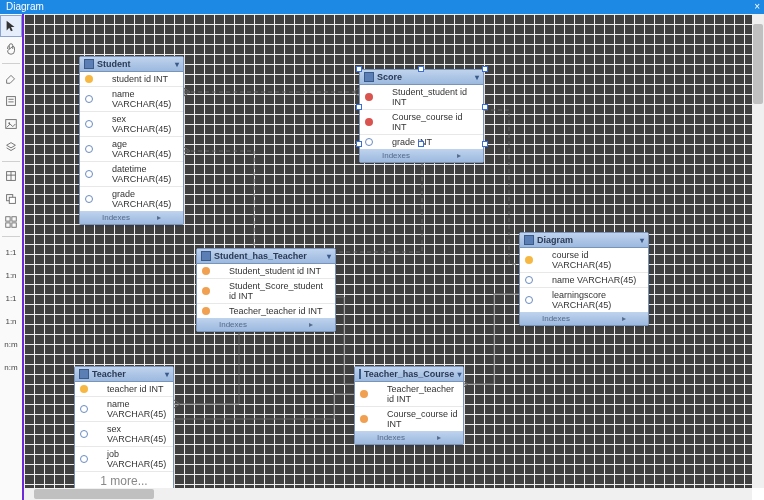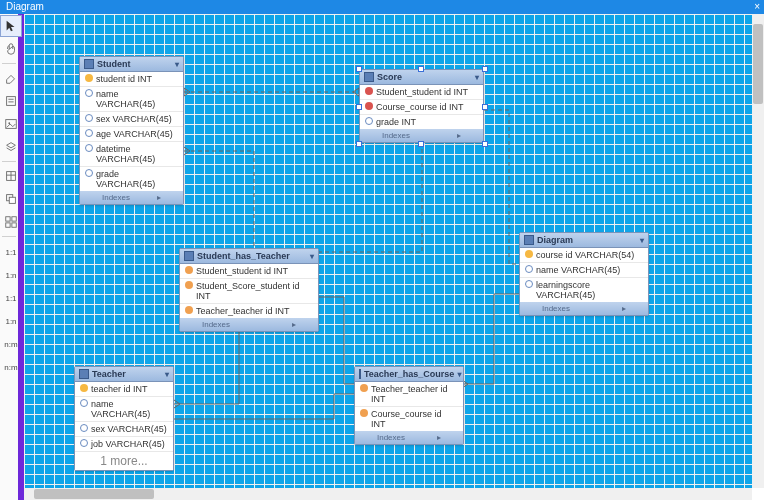--- a/index.html
+++ b/index.html
@@ -1,36 +1,36 @@
 <!DOCTYPE html>
 <html><head>
 <meta charset="utf-8">
 <style>
 * { box-sizing: border-box; margin: 0; padding: 0; }
 body { font-family: Arial, sans-serif; font-size: 10px; background: #fff; width: 764px; height: 500px; overflow: hidden; position: relative; }
 
 .titlebar { background: #1e88e5; color: #fff; height: 14px; line-height: 14px; padding-left: 6px; font-size: 10px; }
 .titlebar .close { position: absolute; right: 4px; top: 0; font-size: 10px; }
 
-.toolbar-left { position: absolute; left: 0; top: 14px; width: 24px; height: 486px; background: #fafafa; border-right: 6px solid #6d28d9; }
+.toolbar-left { position: absolute; left: 0; top: 14px; width: 24px; height: 486px; background: #fafafa; border-right: 2px solid #6d28d9; }
 .toolbar-left .tool { width: 22px; height: 22px; margin: 1px auto; display: flex; align-items: center; justify-content: center; cursor: pointer; font-size: 11px; color: #555; }
 .toolbar-left .tool.selected { border: 1px solid #8aa3d4; background: #e6eefc; }
 .toolbar-left .tool svg { width: 14px; height: 14px; }
 .toolbar-left .sep { height: 1px; background: #d0d0d0; margin: 3px 2px; }
 .toolbar-left .rel-label { font-size: 8px; text-align: center; color: #444; margin-top: 2px; }
 
-.canvas-wrap { position: absolute; left: 24px; top: 14px; right: 12px; bottom: 12px; overflow: hidden; background: #0ea5e9; }
+.canvas-wrap { position: absolute; left: 24px; top: 14px; right: 12px; bottom: 12px; overflow: hidden; background: #404040; }
 .canvas { position: relative; width: 100%; height: 100%; background-image: linear-gradient(#f0f0f0 1px, transparent 1px), linear-gradient(90deg, #f0f0f0 1px, transparent 1px), linear-gradient(#e6e6e6 1px, transparent 1px), linear-gradient(90deg, #e6e6e6 1px, transparent 1px); background-size: 10px 10px, 10px 10px, 80px 80px, 80px 80px; }
 
 .entity { position: absolute; background: #fff; border: 1px solid #7a93b8; border-radius: 2px; box-shadow: 0 1px 2px rgba(0,0,0,0.15); font-size: 9px; }
 .entity-header { background: linear-gradient(#bfd3ed, #9cb9df); padding: 2px 4px; font-weight: bold; color: #2a3a55; display: flex; align-items: center; gap: 3px; border-bottom: 1px solid #7a93b8; }
 .entity-header .table-icon { width: 10px; height: 10px; background: #5b7fb5; display: inline-block; border: 1px solid #3a5a8a; }
 .entity-header .dd { margin-left: auto; font-size: 8px; color: #3a5a8a; }
 .entity-body { background: #fff; }
-.col { padding: 2px 5px; display: flex; align-items: flex-start; gap: 3px; border-bottom: 1px solid #e8e8e8; color: #333; }
+.col { padding: 2px 5px; display: flex; align-items: center; gap: 19px; border-bottom: 1px solid #e8e8e8; color: #333; }
 .col:last-child { border-bottom: none; }
 .col .ico { width: 8px; height: 8px; display: inline-block; border-radius: 50%; flex-shrink: 0; }
 .ico.pk { background: #f6b842; }
 .ico.fk { background: #d9534f; }
 .ico.idx { background: #f0a050; }
 .ico.attr { background: transparent; border: 1px solid #6a8bc0; }
 .more { text-align: center; font-size: 12px; color: #888; padding: 2px; }
 .indexes { background: linear-gradient(#bfd3ed, #9cb9df); padding: 2px 22px; color: #556a8a; font-size: 8px; display: flex; align-items: flex-start; }
 .indexes .arrow { margin-left: auto; font-size: 8px; }
 
@@ -226,21 +226,21 @@
 
 <div class="sel-handle" style="left:332px; top:52px;"></div>
 <div class="sel-handle" style="left:394px; top:52px;"></div>
 <div class="sel-handle" style="left:458px; top:52px;"></div>
 <div class="sel-handle" style="left:332px; top:90px;"></div>
 <div class="sel-handle" style="left:458px; top:90px;"></div>
 <div class="sel-handle" style="left:332px; top:127px;"></div>
 <div class="sel-handle" style="left:394px; top:127px;"></div>
 <div class="sel-handle" style="left:458px; top:127px;"></div>
 
-<div class="entity" style="left:155px; top:234px; width:140px;">
+<div class="entity" style="left:172px; top:234px; width:140px;">
   <div class="entity-header">
     <span class="table-icon"></span>
     <span>Student_has_Teacher</span>
     <span class="dd">▾</span>
   </div>
   <div class="entity-body">
     <div class="col">
             <span class="ico idx"></span>
             <span>Student_student id INT</span>
           </div>
@@ -261,21 +261,21 @@
 
 <div class="entity" style="left:495px; top:218px; width:130px;">
   <div class="entity-header">
     <span class="table-icon"></span>
     <span>Diagram</span>
     <span class="dd">▾</span>
   </div>
   <div class="entity-body">
     <div class="col">
             <span class="ico pk"></span>
-            <span>course id VARCHAR(54)</span>
+            <span>course id VARCHAR(45)</span>
           </div>
     <div class="col">
             <span class="ico attr"></span>
             <span>name VARCHAR(45)</span>
           </div>
     <div class="col">
             <span class="ico attr"></span>
             <span>learningscore VARCHAR(45)</span>
           </div>
   </div>

